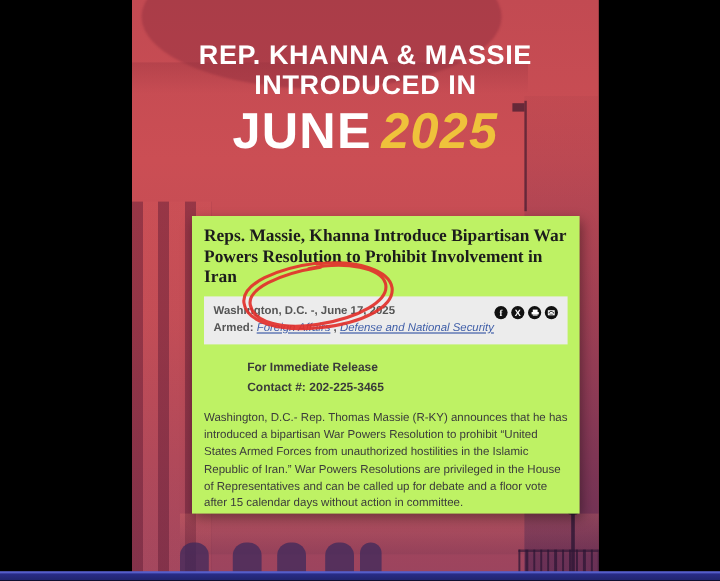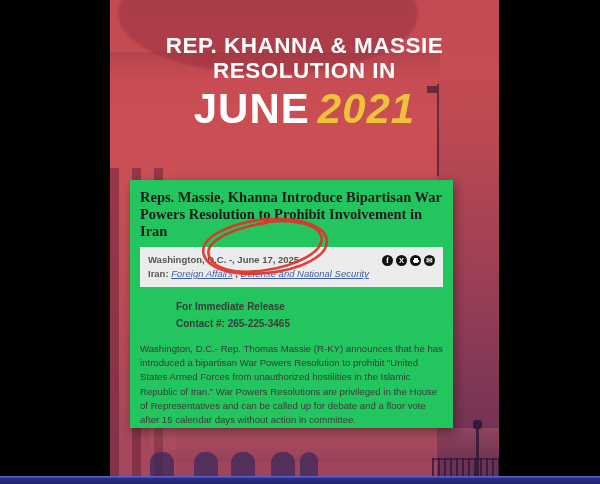--- a/index.html
+++ b/index.html
@@ -62,21 +62,21 @@
   .headline{
     position:absolute;left:110px;top:33px;width:389px;text-align:center;color:#fff;
     font-weight:bold;letter-spacing:.5px;line-height:25px;font-size:22.5px;
   }
   .headline .big-line{
     margin-top:4px;font-size:42px;line-height:44px;letter-spacing:1px;
   }
   .headline .year{font-style:italic;font-weight:bold;margin-left:8px;}
   
   .card{
-    position:absolute;left:130px;top:180px;width:323px;height:248px;background:#22c55e;
+    position:absolute;left:160px;top:180px;width:323px;height:248px;background:#bef264;
     box-shadow:2px 4px 10px rgba(0,0,0,.4);box-sizing:border-box;padding:9px 10px;
   }
   .card .title{
     font-family:"Liberation Serif",serif;font-weight:bold;color:#1c1c1c;
     font-size:14.5px;line-height:17px;
   }
   .meta-bar{
     margin-top:7px;background:#ececec;padding:6px 8px;display:flex;
     justify-content:space-between;align-items:flex-start;
   }
@@ -131,34 +131,34 @@
     <div class="bollard b2"></div>
     <div class="bollard b3"></div>
     <div class="bollard b4"></div>
     <div class="bollard b5"></div>
     <div class="fence"></div>
     <div class="lamp"></div>
   </div>
 
   <div class="headline">
     <div>REP. KHANNA &amp; MASSIE</div>
-    <div>RESOLUTION IN</div>
+    <div>INTRODUCED IN</div>
     <div class="big-line">
-      <span>JUNE</span><span class="year" style="color:#efc23b">2021</span>
+      <span>JUNE</span><span class="year" style="color:#efc23b">2025</span>
     </div>
   </div>
 
   <div class="card">
     <div class="title">Reps. Massie, Khanna Introduce Bipartisan War Powers Resolution to Prohibit Involvement in Iran</div>
 
     <div class="meta-bar">
       <div class="meta-left">
         <div class="dateline">Washington, D.C. -, June 17, 2025</div>
         <div class="tagsline">
-          <span>Iran: </span><span class="tag-link">Foreign Affairs</span><span> , </span><span class="tag-link">Defense and National Security</span>
+          <span>Armed: </span><span class="tag-link">Foreign Affairs</span><span> , </span><span class="tag-link">Defense and National Security</span>
         </div>
       </div>
       <div class="icons">
         <div class="icon-circle">
             <span class="fb">f</span>
           </div>
         <div class="icon-circle">
             <span>X</span>
           </div>
         <div class="icon-circle">
@@ -169,21 +169,21 @@
             </span>
         </div>
         <div class="icon-circle">
             <span>✉</span>
           </div>
       </div>
     </div>
 
     <div class="contact-block">
       <div>For Immediate Release</div>
-      <div>Contact #: 265-225-3465</div>
+      <div>Contact #: 202-225-3465</div>
     </div>
 
     <div class="body-text">
       <span class="lead">Washington, D.C.</span><span>- Rep. Thomas Massie (R-KY) announces that he has introduced a bipartisan War Powers Resolution to prohibit “United States Armed Forces from unauthorized hostilities in the Islamic Republic of Iran.” War Powers Resolutions are privileged in the House of Representatives and can be called up for debate and a floor vote after 15 calendar days without action in committee.</span>
     </div>
   </div>
 
   <svg class="annotation" viewBox="0 0 140 64">
     <g fill="none" stroke="#e2302c" stroke-width="2.6" stroke-linecap="round" opacity="0.92">
       <path d="M70,6 C104,4 130,16 131,30 C132,46 104,58 68,59 C34,60 8,50 7,34 C6,18 36,7 72,5" transform="rotate(-4 70 32)"></path>

